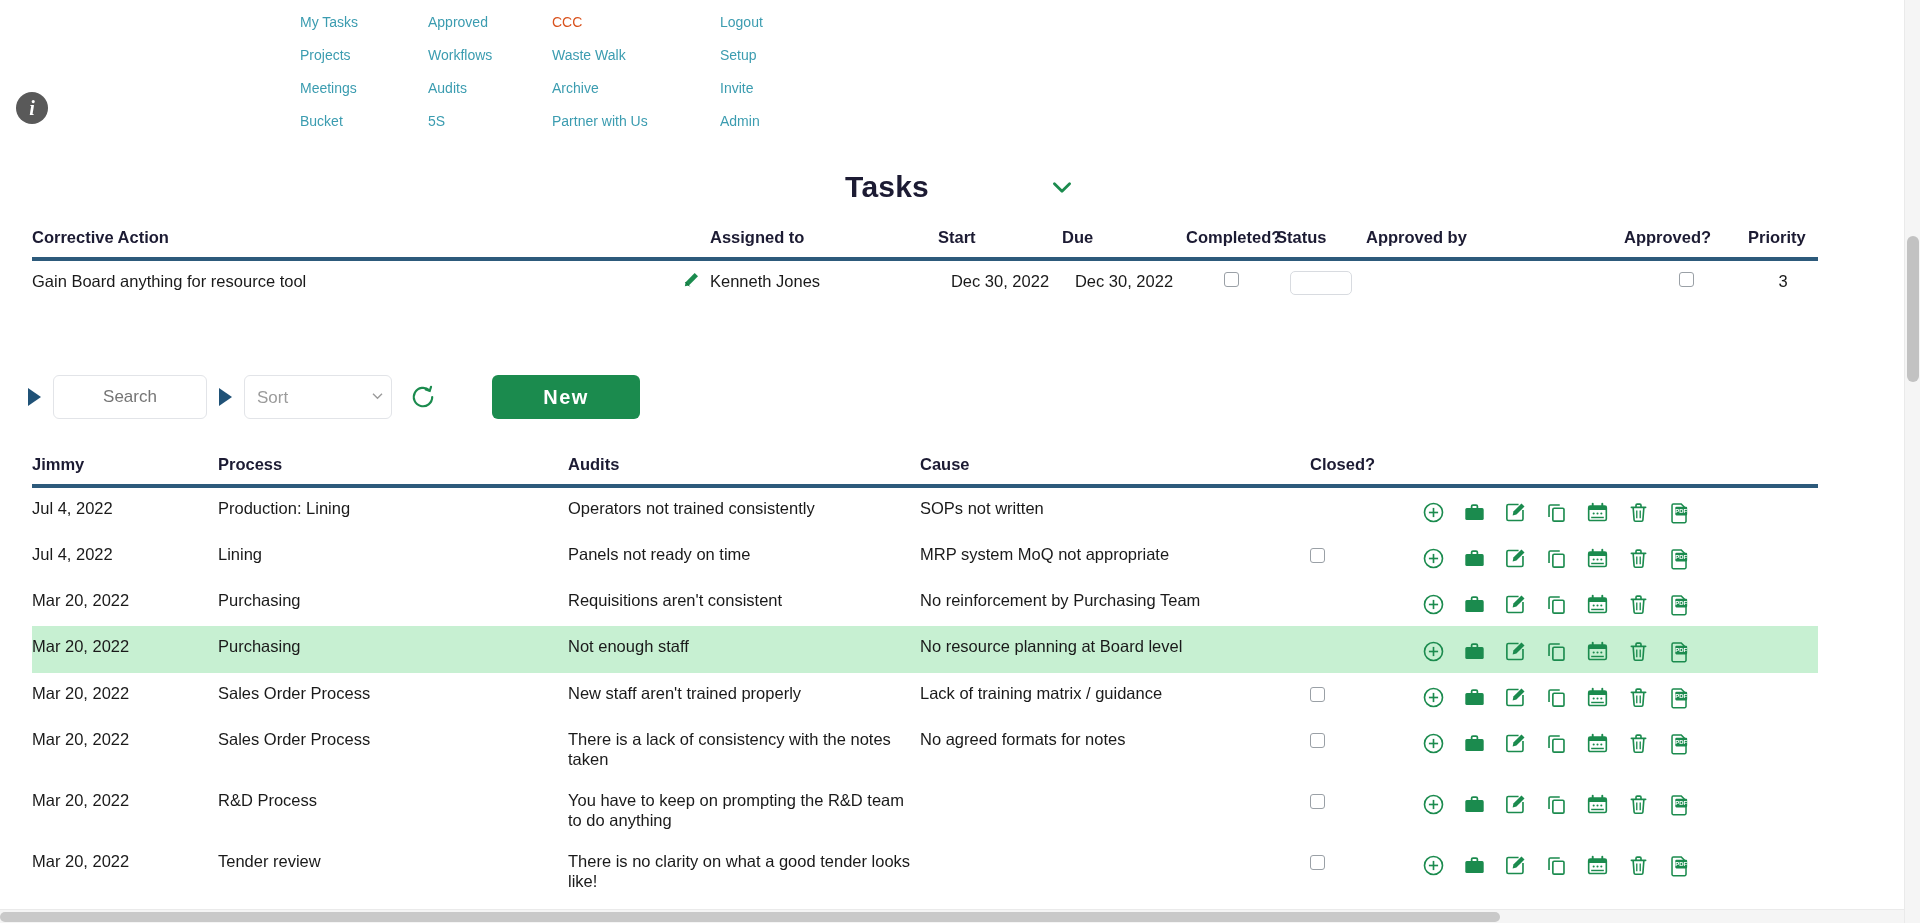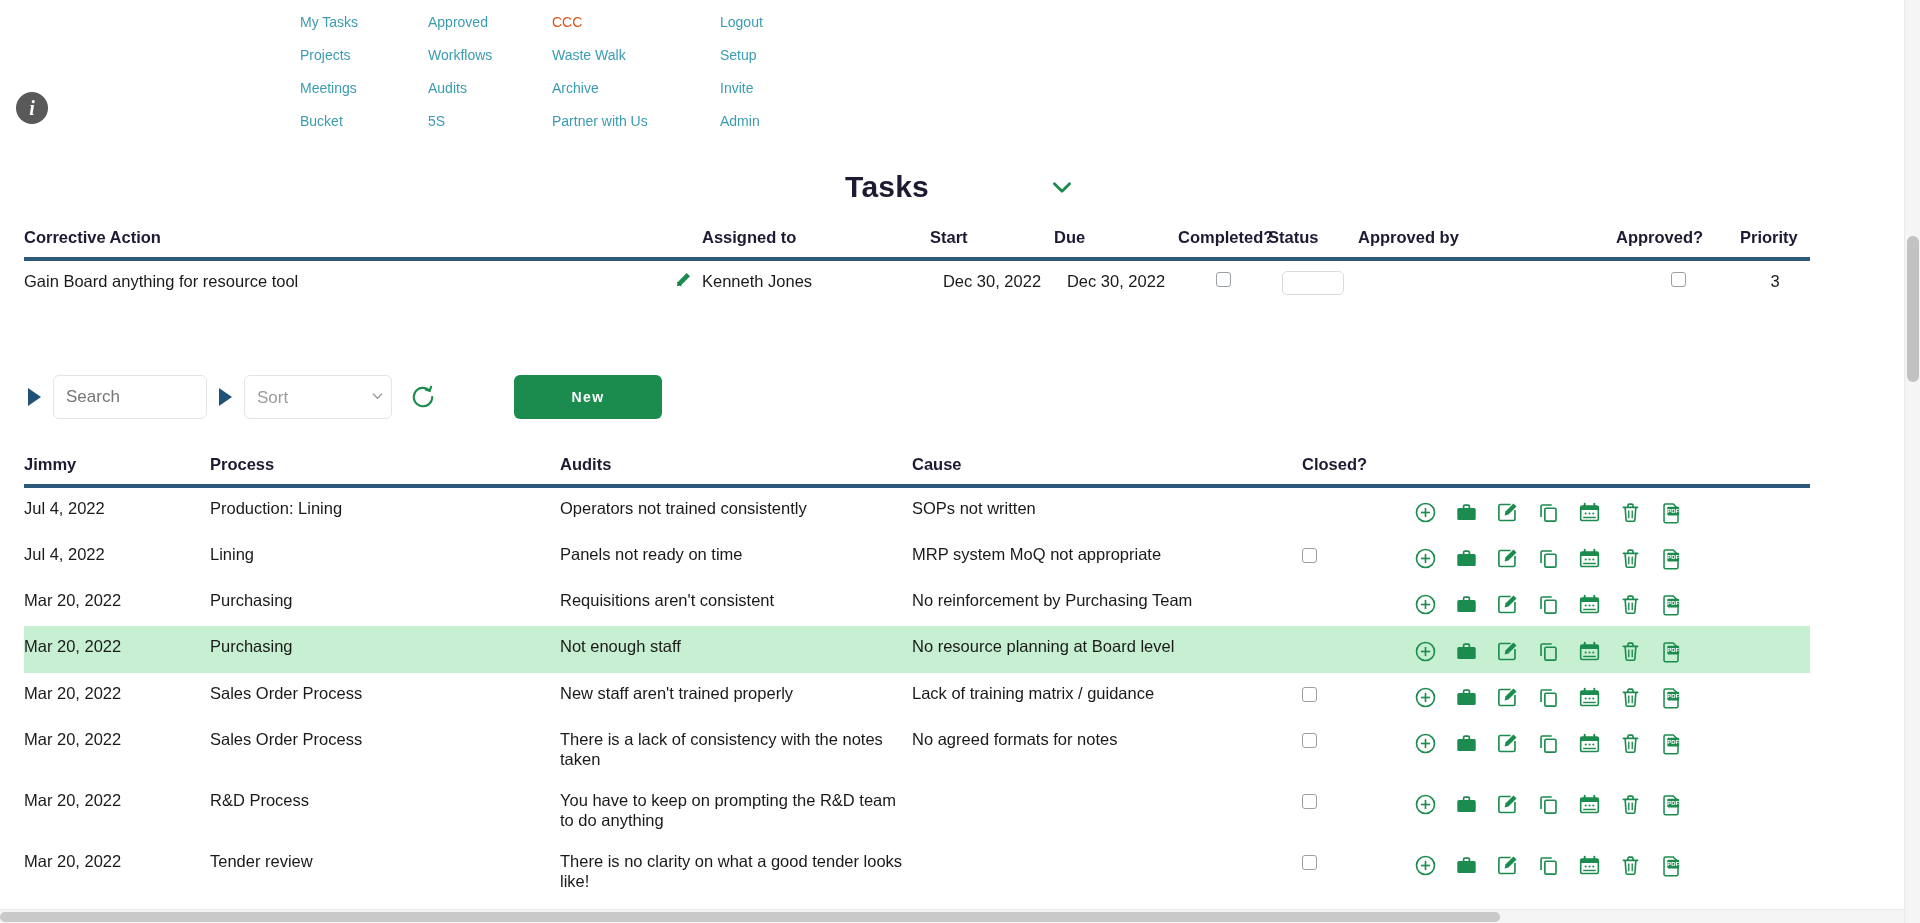--- a/index.html
+++ b/index.html
@@ -75,21 +75,21 @@
   }
   .title-chevron {
     margin-left: 120px;
     width: 26px; height: 26px;
     cursor: pointer;
   }
 
   
   .tbl {
     position: absolute;
-    left: 24px;
+    left: 32px;
     width: 1786px;
     border-collapse: collapse;
     table-layout: fixed;
   }
   .tbl th {
     font-size: 16.5px;
     font-weight: bold;
     color: #1c1b33;
     text-align: left;
     padding: 0 0 10px 0;
@@ -147,39 +147,39 @@
     outline: none;
   }
   .sel { width: 112px; appearance: none; -webkit-appearance: none; padding-right: 26px; }
   .sel-wrap { position: relative; display: inline-block; }
   .sel-wrap .chev {
     position: absolute; right: 9px; top: 17px;
     pointer-events: none;
   }
   #views-select { width: 184px; }
   #sort-select { width: 148px; }
-  #search-input { width: 154px; }
+  #search-input { width: 154px; text-align: center; }
   .arrow-sep {
     width: 0; height: 0;
     border-left: 13px solid #205277;
     border-top: 9px solid transparent;
     border-bottom: 9px solid transparent;
     margin: 0 12px;
     cursor: pointer;
   }
   .refresh-btn {
     margin-left: 18px; width: 26px; height: 26px; cursor: pointer;
   }
   .new-btn {
-    margin-left: 78px;
+    margin-left: 56px;
     width: 148px; height: 44px;
     background: #1b8b4e;
     color: #fff;
     border: none; border-radius: 6px;
-    font-size: 14px; font-weight: bold;
+    font-size: 20px; font-weight: bold;
     letter-spacing: 1.4px;
     cursor: pointer;
     font-family: "Liberation Sans", sans-serif;
   }
 
   
   #concerns-table { top: 455px; }
   #concerns-table tbody tr.hl { background: #c7f0d2; }
   .acts { white-space: nowrap; text-align: left; }
   .act {

